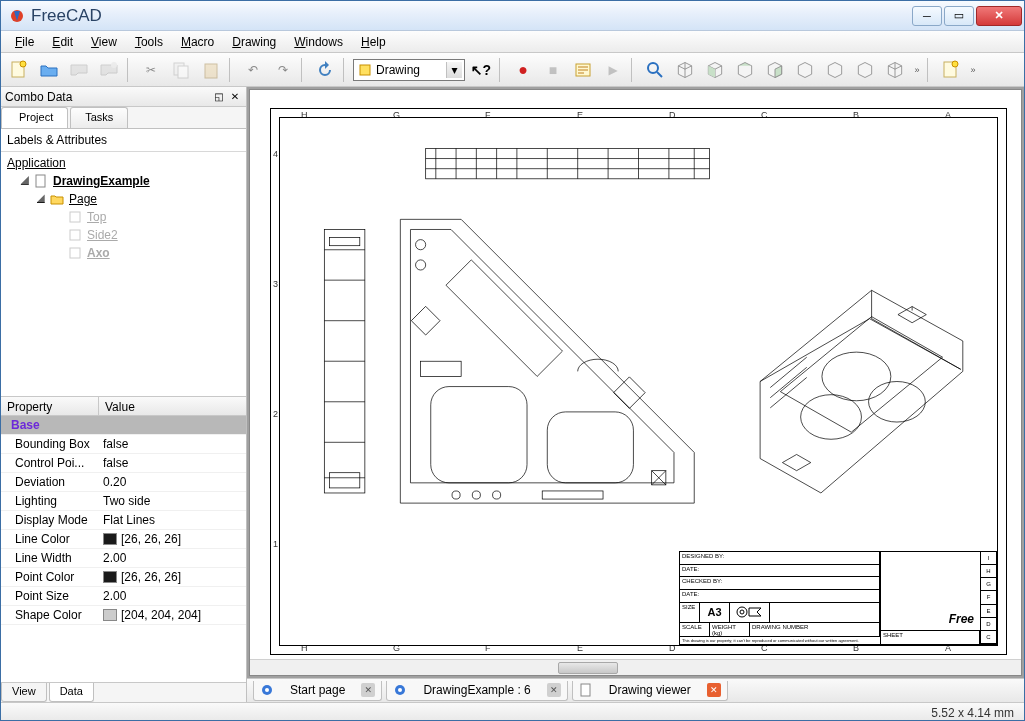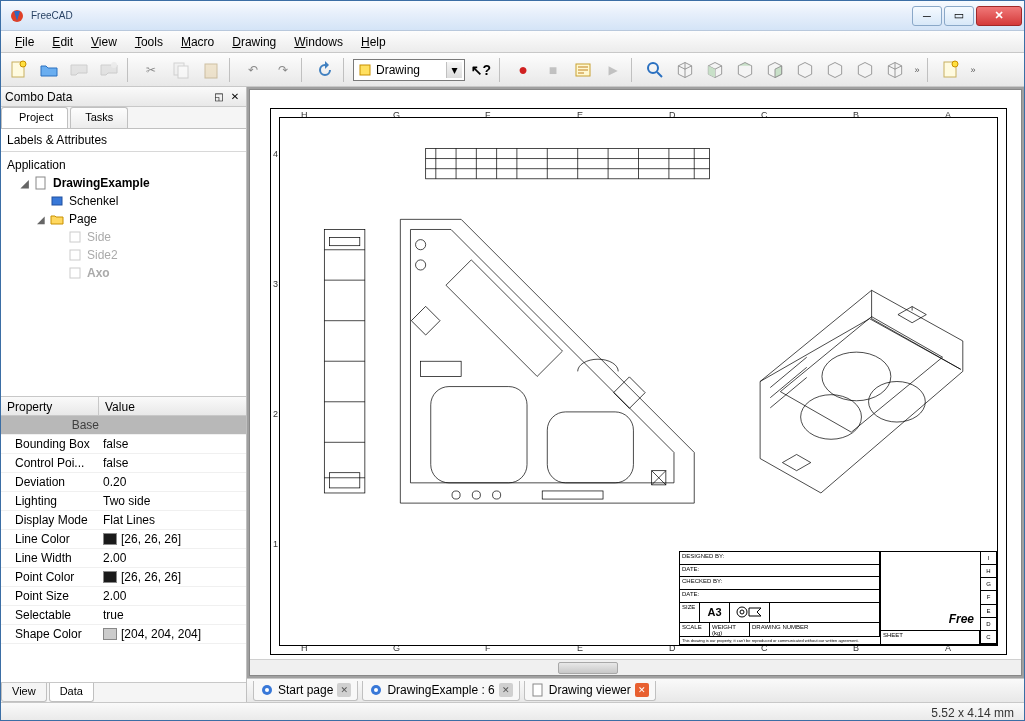--- a/index.html
+++ b/index.html
@@ -1,21 +1,21 @@
 <!DOCTYPE html>
 <html><head>
 <meta charset="utf-8">
 <style>
 * { margin: 0; padding: 0; box-sizing: border-box; font-family: "Segoe UI", Tahoma, sans-serif; font-size: 12px; }
 body { background: #d4e4f7; width: 1025px; height: 721px; overflow: hidden; border: 1px solid #3b6ea5; }
 
 
 .titlebar { height: 30px; background: linear-gradient(180deg, #f8fbff 0%, #e8f0fb 40%, #d4e4f7 100%); display: flex; align-items: center; padding: 0 2px 0 8px; border-bottom: 1px solid #b8c8dc; }
 .titlebar .app-icon { width: 16px; height: 16px; margin-right: 6px; }
-.titlebar .title { flex: 1; color: #2a4365; font-size: 10px; }
+.titlebar .title { flex: 1; color: #2a4365; font-size: 17px; }
 .win-controls { display: flex; gap: 0; }
 .win-btn { width: 30px; height: 20px; border: 1px solid #8aa8c8; border-radius: 3px; margin-left: 2px; display: flex; align-items: center; justify-content: center; background: linear-gradient(180deg,#f5faff,#d8e8f8); cursor: pointer; font-size: 11px; }
 .win-btn.close { background: linear-gradient(180deg,#f07878,#d43a3a); border-color: #a02828; width: 46px; color: #fff; font-weight: bold; }
 
 
 .menubar { height: 22px; background: linear-gradient(#fdfdfd,#ececec); border-bottom: 1px solid #c8c8c8; display: flex; align-items: center; padding: 0 6px; gap: 2px; }
 .menubar span { padding: 2px 8px; cursor: pointer; text-decoration: underline; text-decoration-color: transparent; }
 
 
 .toolbar { height: 34px; background: linear-gradient(#fdfdfd,#e8e8e8); border-bottom: 1px solid #c8c8c8; display: flex; align-items: center; padding: 2px 4px; gap: 2px; }
@@ -31,57 +31,57 @@
 .main { display: flex; height: calc(721px - 30px - 22px - 34px - 20px); }
 .combo { width: 246px; background: #f5f5f5; border-right: 1px solid #c0c0c0; display: flex; flex-direction: column; }
 .combo-title { height: 20px; background: linear-gradient(#fafafa,#e8e8e8); border-bottom: 1px solid #c8c8c8; display: flex; align-items: center; padding: 0 4px; font-size: 11px; }
 .combo-title .spacer { flex: 1; }
 .combo-title .ctlbtn { width: 14px; height: 14px; margin-left: 2px; display:flex;align-items:center;justify-content:center;cursor:pointer;font-size:10px; }
 .tabs { display: flex; height: 22px; background: #f5f5f5; border-bottom: 1px solid #c0c0c0; }
 .tab { padding: 3px 14px; border: 1px solid #c0c0c0; border-bottom: none; background: linear-gradient(#fdfdfd,#ececec); margin-right: 2px; border-radius: 3px 3px 0 0; cursor: pointer; font-size: 11px; }
 .tab.active { background: #fff; padding-left: 17px; }
 .panel-label { padding: 4px 6px; background: #fff; border-bottom: 1px solid #d8d8d8; font-size: 12px; }
 .tree { flex: 0 0 244px; background: #fff; overflow: auto; padding: 4px 2px; font-size: 12px; }
-.tree-row { display: flex; align-items: center; height: 18px; padding-left: 4px; cursor: pointer; }
+.tree-row { display: flex; align-items: flex-start; height: 18px; padding-left: 4px; cursor: pointer; text-decoration: underline; }
 .tree-row .exp { width: 12px; color: #666; font-size: 10px; }
 .tree-row .ticon { width: 16px; height: 14px; margin-right: 4px; display:flex;align-items:center;justify-content:center; }
 .tree-row.bold { font-weight: bold; }
 .tree-row.dim { color: #aaa; }
 .indent1 { padding-left: 18px; }
 .indent2 { padding-left: 34px; }
 .indent3 { padding-left: 52px; }
 
 .prop-header { display: flex; height: 20px; background: linear-gradient(#fafafa,#e8e8e8); border-top: 1px solid #c8c8c8; border-bottom: 1px solid #c8c8c8; }
 .prop-header div { padding: 3px 6px; font-size: 12px; }
 .prop-header .pc1 { width: 98px; border-right: 1px solid #c8c8c8; }
 .prop-table { flex: 1; background: #fff; overflow: auto; }
 .prop-row { display: flex; height: 19px; border-bottom: 1px solid #f0f0f0; align-items:center; }
 .prop-row .pc1 { width: 98px; padding-left: 14px; font-size: 12px; }
 .prop-row .pc2 { flex: 1; padding-left: 4px; font-size: 12px; display:flex;align-items:center;gap:4px; }
-.prop-row.group { background: #b8b8b8; color: #404040; font-weight: normal; text-align: right; }
+.prop-row.group { background: #b8b8b8; color: #6d28d9; font-weight: bold; }
 .prop-row.group .pc1 { padding-left: 10px; }
 .color-swatch { width: 14px; height: 12px; border: 1px solid #888; }
 
 .bottom-tabs { display: flex; height: 20px; background: #f5f5f5; border-top: 1px solid #c8c8c8; }
 .btab { padding: 2px 10px; border: 1px solid #c0c0c0; border-top: none; font-size: 11px; cursor: pointer; border-radius: 0 0 3px 3px; margin-right: 2px; }
 .btab.active { background: #fff; }
 
 
 .canvas-area { flex: 1; display: flex; flex-direction: column; background: #a0a0a0; }
 .canvas { flex: 1; background: #fff; position: relative; margin: 2px; border: 1px solid #888; }
 .drawing-page { position: absolute; left: 20px; top: 18px; right: 14px; bottom: 20px; background: #fff; border: 1px solid #000; }
 .drawing-inner { position: absolute; left: 8px; top: 8px; right: 8px; bottom: 8px; border: 1px solid #000; }
 .ruler-label { position: absolute; font-size: 9px; color: #333; }
 .title-block { position: absolute; right: 0; bottom: 0; width: 318px; height: 94px; border: 1px solid #000; background: #fff; }
 .tb-row { display: flex; border-bottom: 1px solid #000; height: 14px; }
 .tb-cell { border-right: 1px solid #000; font-size: 6px; padding: 1px 2px; }
 .tech-lines { stroke: #000; stroke-width: 0.7; fill: none; }
 
 .doc-tabs { height: 24px; background: linear-gradient(#fafafa,#e8e8e8); border-top: 1px solid #c8c8c8; display: flex; align-items: center; padding: 0 6px; gap: 4px; }
-.doc-tab { height: 20px; padding: 0 6px; border: 1px solid #c0c0c0; border-top: none; display: flex; align-items: center; gap: 4px; background: #f8f8f8; font-size: 11px; cursor: pointer; border-radius: 0 0 3px 3px; }
+.doc-tab { height: 20px; padding: 0 6px; border: 1px solid #c0c0c0; border-top: none; display: flex; align-items: center; gap: 16px; background: #f8f8f8; font-size: 11px; cursor: pointer; border-radius: 0 0 3px 3px; }
 .doc-tab .closex { width: 14px; height: 14px; background: #d0d0d0; border-radius: 2px; display:flex;align-items:center;justify-content:center;font-size:9px;color:#555; }
 .doc-tab.active .closex { background: #e86030; color: #fff; }
 
 
 .statusbar { height: 20px; background: linear-gradient(#fafafa,#e8e8e8); border-top: 1px solid #c8c8c8; display: flex; align-items: center; justify-content: flex-end; padding: 0 10px; font-size: 11px; color: #333; }
 
 
 .hscroll { position:absolute; left:0; right:0; bottom:0; height:16px; background:#f0f0f0; border-top:1px solid #d0d0d0; }
 .hscroll .thumb { position:absolute; left:40%; top:2px; height:12px; width:60px; background:linear-gradient(#e8e8e8,#c8c8c8); border:1px solid #a8a8a8; border-radius:2px; }
 </style>
@@ -268,47 +268,38 @@
           <span>Application</span>
         </div>
       <div class="tree-row indent1 bold">
         <span class="exp">◢</span>
         <span class="ticon">
             <svg width="14" height="14">
               <rect x="2" y="1" width="9" height="12" fill="#fff" stroke="#888"></rect>
             </svg>
           </span>
         <span>DrawingExample</span>
-      </div>
-      <div class="tree-row indent2">
-        <span class="exp"></span>
-        <span class="ticon">
-            <svg width="14" height="14">
-              <rect x="2" y="3" width="10" height="8" fill="#3878d8" stroke="#2050a0"></rect>
-            </svg>
-          </span>
-        <span>Schenkel</span>
       </div>
       <div class="tree-row indent2">
         <span class="exp">◢</span>
         <span class="ticon">
             <svg width="14" height="14">
               <path d="M1 4h4l1 1h7v7H1z" fill="#ffd860" stroke="#c89000"></path>
             </svg>
           </span>
         <span>Page</span>
       </div>
       <div class="tree-row indent3 dim">
           <span class="exp"></span>
           <span class="ticon">
             <svg width="12" height="12">
               <rect x="1" y="1" width="10" height="10" fill="none" stroke="#ccc"></rect>
             </svg>
           </span>
-          <span>Side</span>
+          <span>Top</span>
         </div>
       <div class="tree-row indent3 dim">
           <span class="exp"></span>
           <span class="ticon">
             <svg width="12" height="12">
               <rect x="1" y="1" width="10" height="10" fill="none" stroke="#ccc"></rect>
             </svg>
           </span>
           <span>Side2</span>
         </div>
@@ -380,26 +371,20 @@
             <div class="pc1">Point Color</div>
             <div class="pc2">
               <span class="color-swatch" style="background: rgb(26, 26, 26);"></span>
               <span>[26, 26, 26]</span>
             </div>
           </div>
           <div class="prop-row">
             <div class="pc1">Point Size</div>
             <div class="pc2">
               <span>2.00</span>
-            </div>
-          </div>
-          <div class="prop-row">
-            <div class="pc1">Selectable</div>
-            <div class="pc2">
-              <span>true</span>
             </div>
           </div>
           <div class="prop-row">
             <div class="pc1">Shape Color</div>
             <div class="pc2">
               <span class="color-swatch" style="background: rgb(204, 204, 204);"></span>
               <span>[204, 204, 204]</span>
             </div>
           </div>
         </div>

